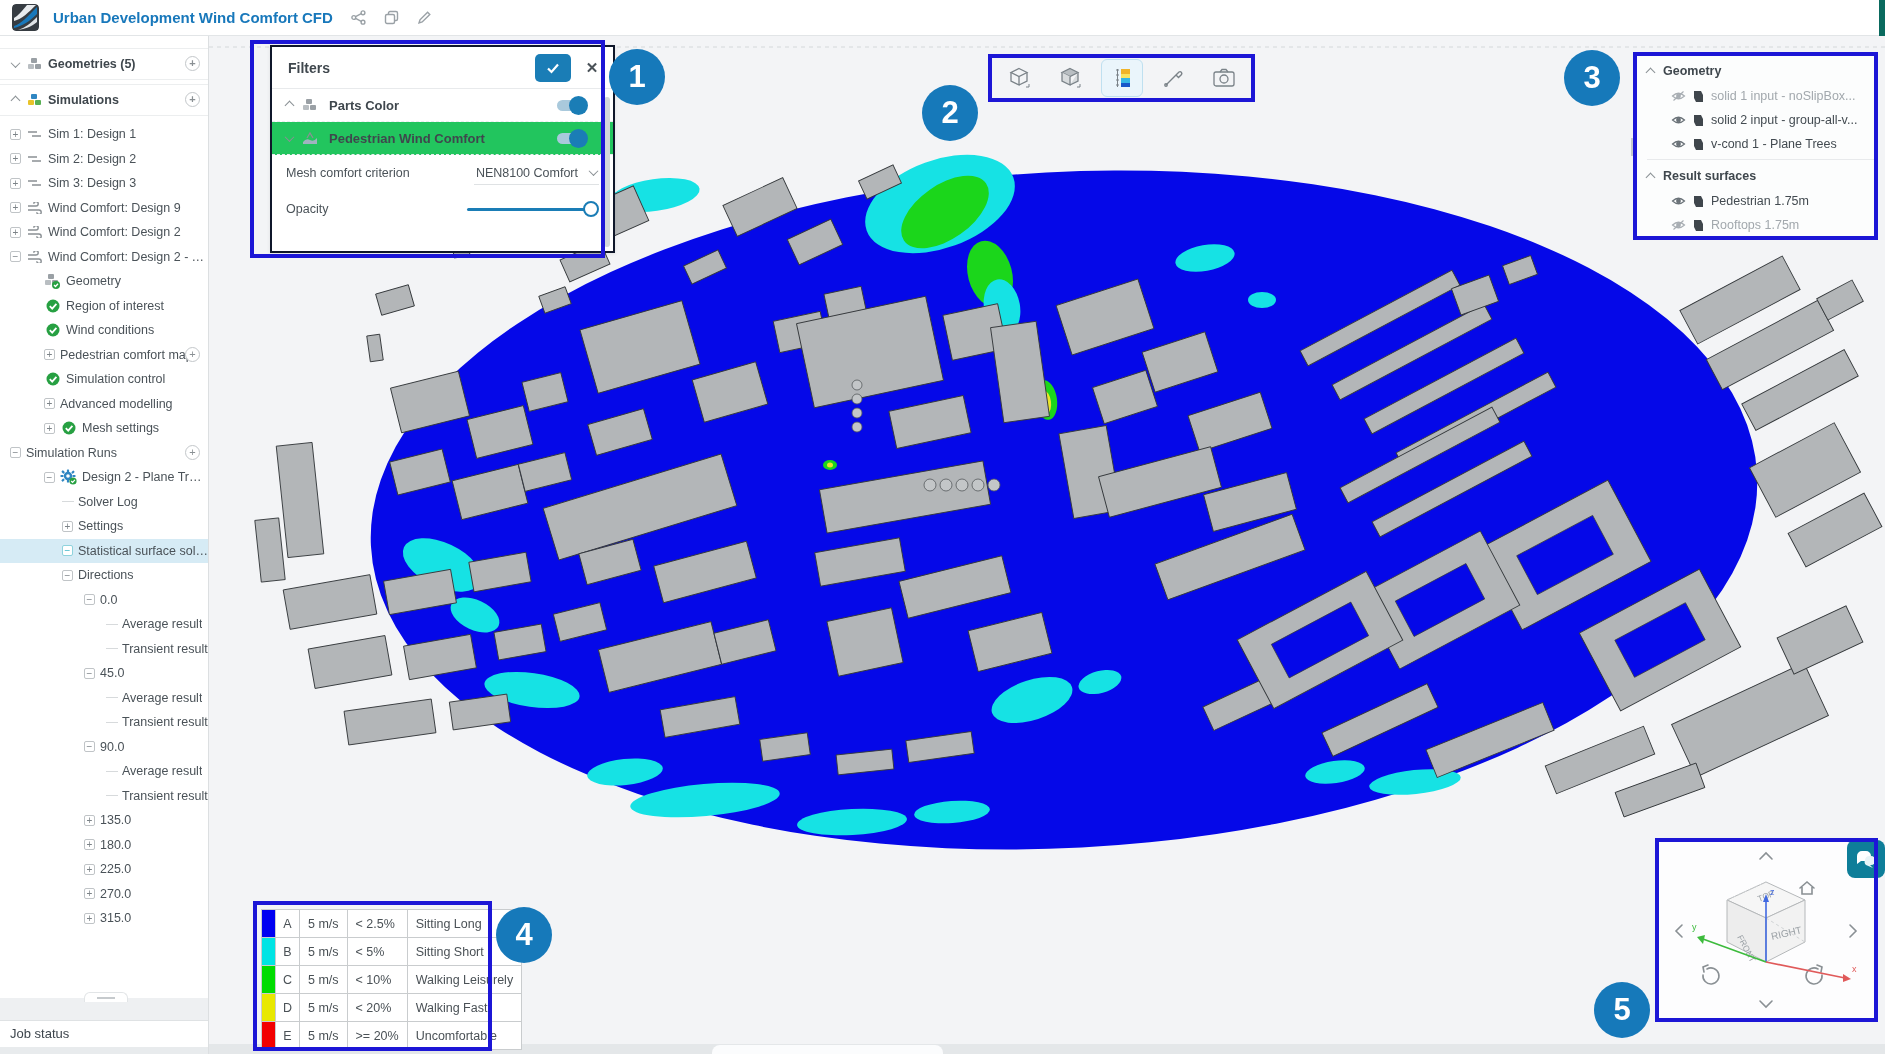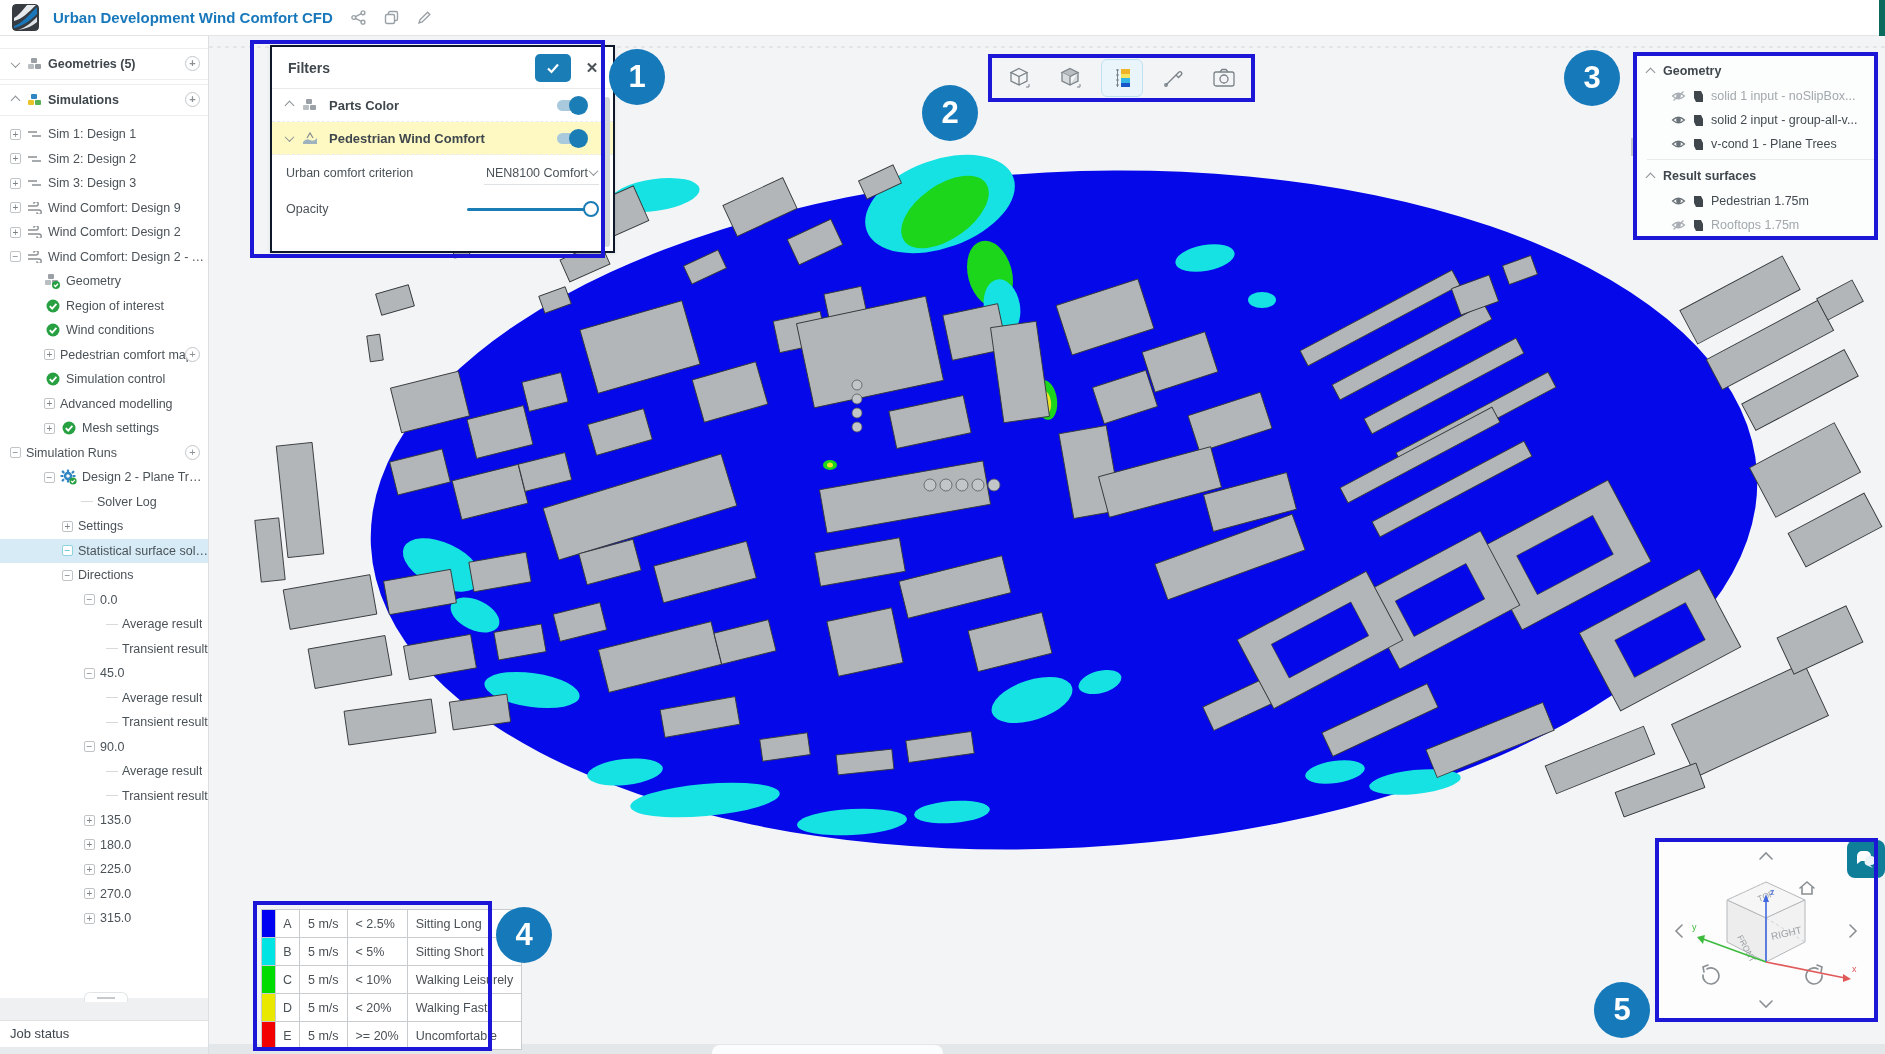--- a/index.html
+++ b/index.html
@@ -67,28 +67,28 @@
   #filters { position:absolute; left:255px; top:45px; width:345px; height:208px; background:#fff;
              border:2px solid #0f172a; box-shadow:0 1px 4px rgba(0,0,0,.08); z-index:25; font-size:13px;margin-left:15px; }
   #filters-head { height:42px; display:flex; align-items:center; padding:0 10px 0 16px;
                   border-bottom:1px solid #e8eaec; }
   #filters-title { font-size:14px; font-weight:bold; color:#3f474d; flex:1; }
   #btn-apply { width:36px; height:28px; background:#1a7db6; border-radius:5px; color:#fff;
                display:flex; align-items:center; justify-content:center; font-size:14px; margin-right:10px; }
   #btn-close { width:22px; height:22px; color:#4a5258; font-size:15px; font-weight:bold;
                display:flex; align-items:center; justify-content:center; }
   .frow { height:33px; display:flex; align-items:center; padding:0 14px; border-bottom:1px dashed #eaedef; }
-  .frow.hl { background:#fef9c3; }
+  .frow.hl { background:#22c55e; }
   .frow .flabel { font-weight:bold; color:#3f474d; margin-left:6px; flex:1; }
   .toggle { position:relative; width:28px; height:11px; border-radius:6px; background:#a9c9dc; margin-right:14px; }
   .toggle:after { content:''; position:absolute; right:-3px; top:-4px; width:19px; height:19px;
                   border-radius:50%; background:#1a7db6; }
   .fsetting { height:36px; display:flex; align-items:center; padding:0 14px; font-size:12.5px; color:#4a5258; }
   .fsetting .slabel { flex:1; }
-  #criterion-val { display:flex; align-items:center; gap:2px; padding:4px 2px; border-bottom:1px solid #dfe2e4;
+  #criterion-val { display:flex; align-items:center; gap:12px; padding:4px 2px; border-bottom:1px solid #dfe2e4;
                    color:#4a5258; }
   #opacity-slider { position:relative; width:128px; height:3px; background:#1a7db6; border-radius:2px; margin-right:4px; }
   #opacity-knob { position:absolute; right:-4px; top:-7px; width:16px; height:16px; border-radius:50%;
                   background:#fff; border:2px solid #1a7db6; }
   #filters-scroll { position:absolute; right:3px; top:50px; width:6px; height:150px; border-radius:3px; background:#d3d7da; }
 
   
   #toolbar { position:absolute; left:992px; top:58px; width:259px; height:40px; display:flex;
              align-items:center; justify-content:space-between; z-index:25; padding:0 6px; }
   .tbtn { width:42px; height:38px; display:flex; align-items:center; justify-content:center;
@@ -456,21 +456,21 @@
                 <rect x="2" y="9.6" width="2.2" height="3" rx="0.6" transform="rotate(45 3 11)"></rect>
                 <rect x="12" y="9.6" width="2.2" height="3" rx="0.6" transform="rotate(-45 13 11)"></rect>
               </g>
               <circle cx="8" cy="7" r="1.8" fill="#fff"></circle>
               <circle cx="13" cy="12" r="3.6" fill="#27a042"></circle>
               <path d="M11.2 12 L12.6 13.4 L14.9 10.9" stroke="#fff" stroke-width="1.2" fill="none"></path>
             </svg>
           </span>
           <span class="tlabel">Design 2 - Plane Trees - 8 ...</span>
         </div>
-        <div class="trow" style="padding-left: 62px; margin-left: 19px;">
+        <div class="trow" style="padding-left: 62px;">
           <span class="tdash"></span>
           <span class="tlabel">Solver Log</span>
         </div>
         <div class="trow" style="padding-left: 62px;">
           <span class="exp">+</span>
           <span class="tlabel">Settings</span>
         </div>
         <div class="trow hl" style="padding-left: 62px;">
           <span class="exp teal">−</span>
           <span class="tlabel">Statistical surface solution</span>
@@ -571,21 +571,21 @@
             <svg width="16" height="13" viewBox="0 0 16 13">
               <path d="M1 10 Q4 6 8 8 Q12 10 15 6 L15 12 L1 12 Z" fill="#9fb3bf"></path>
               <path d="M5 6 L8 1 L11 6" stroke="#8a9094" stroke-width="1.3" fill="none"></path>
             </svg>
           </span>
           <span class="flabel">Pedestrian Wind Comfort</span>
           <span class="toggle"></span>
         </div>
       </div>
     <div class="fsetting">
-      <span class="slabel">Urban comfort criterion</span>
+      <span class="slabel">Mesh comfort criterion</span>
       <span id="criterion-val">
         <span>NEN8100 Comfort</span>
         <span class="chev"></span>
       </span>
     </div>
     <div class="fsetting">
       <span class="slabel">Opacity</span>
       <span id="opacity-slider">
         <span id="opacity-knob"></span>
       </span>

